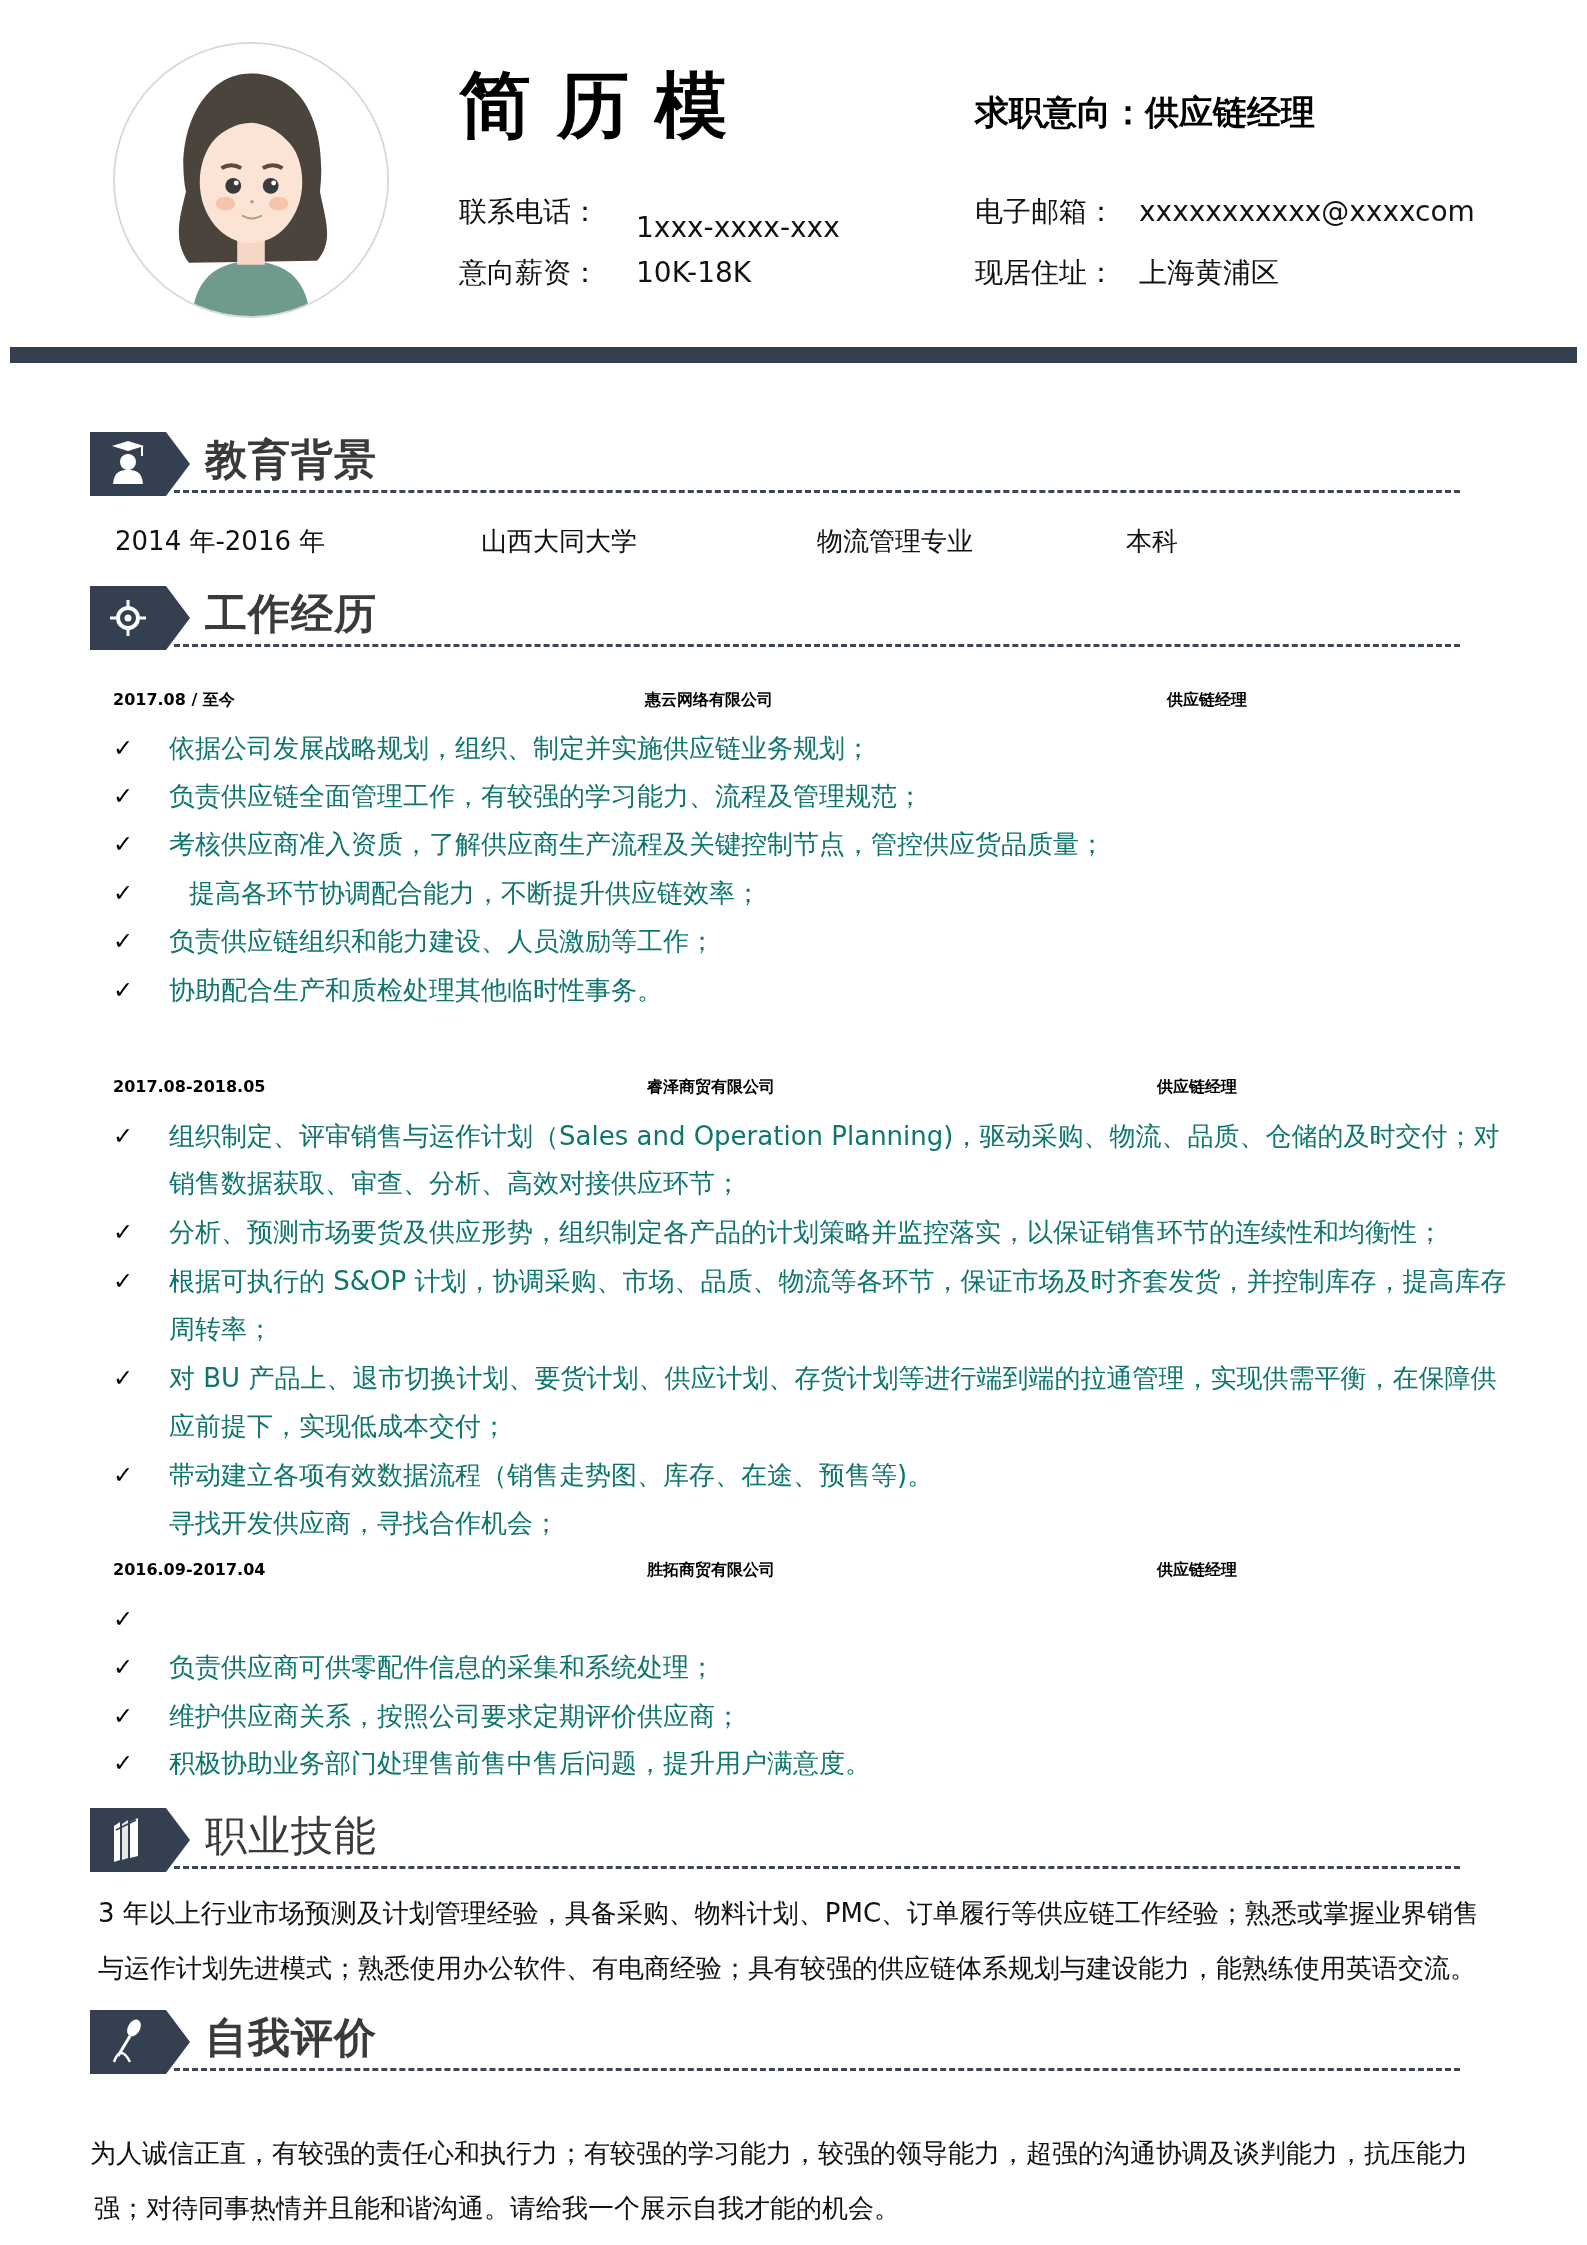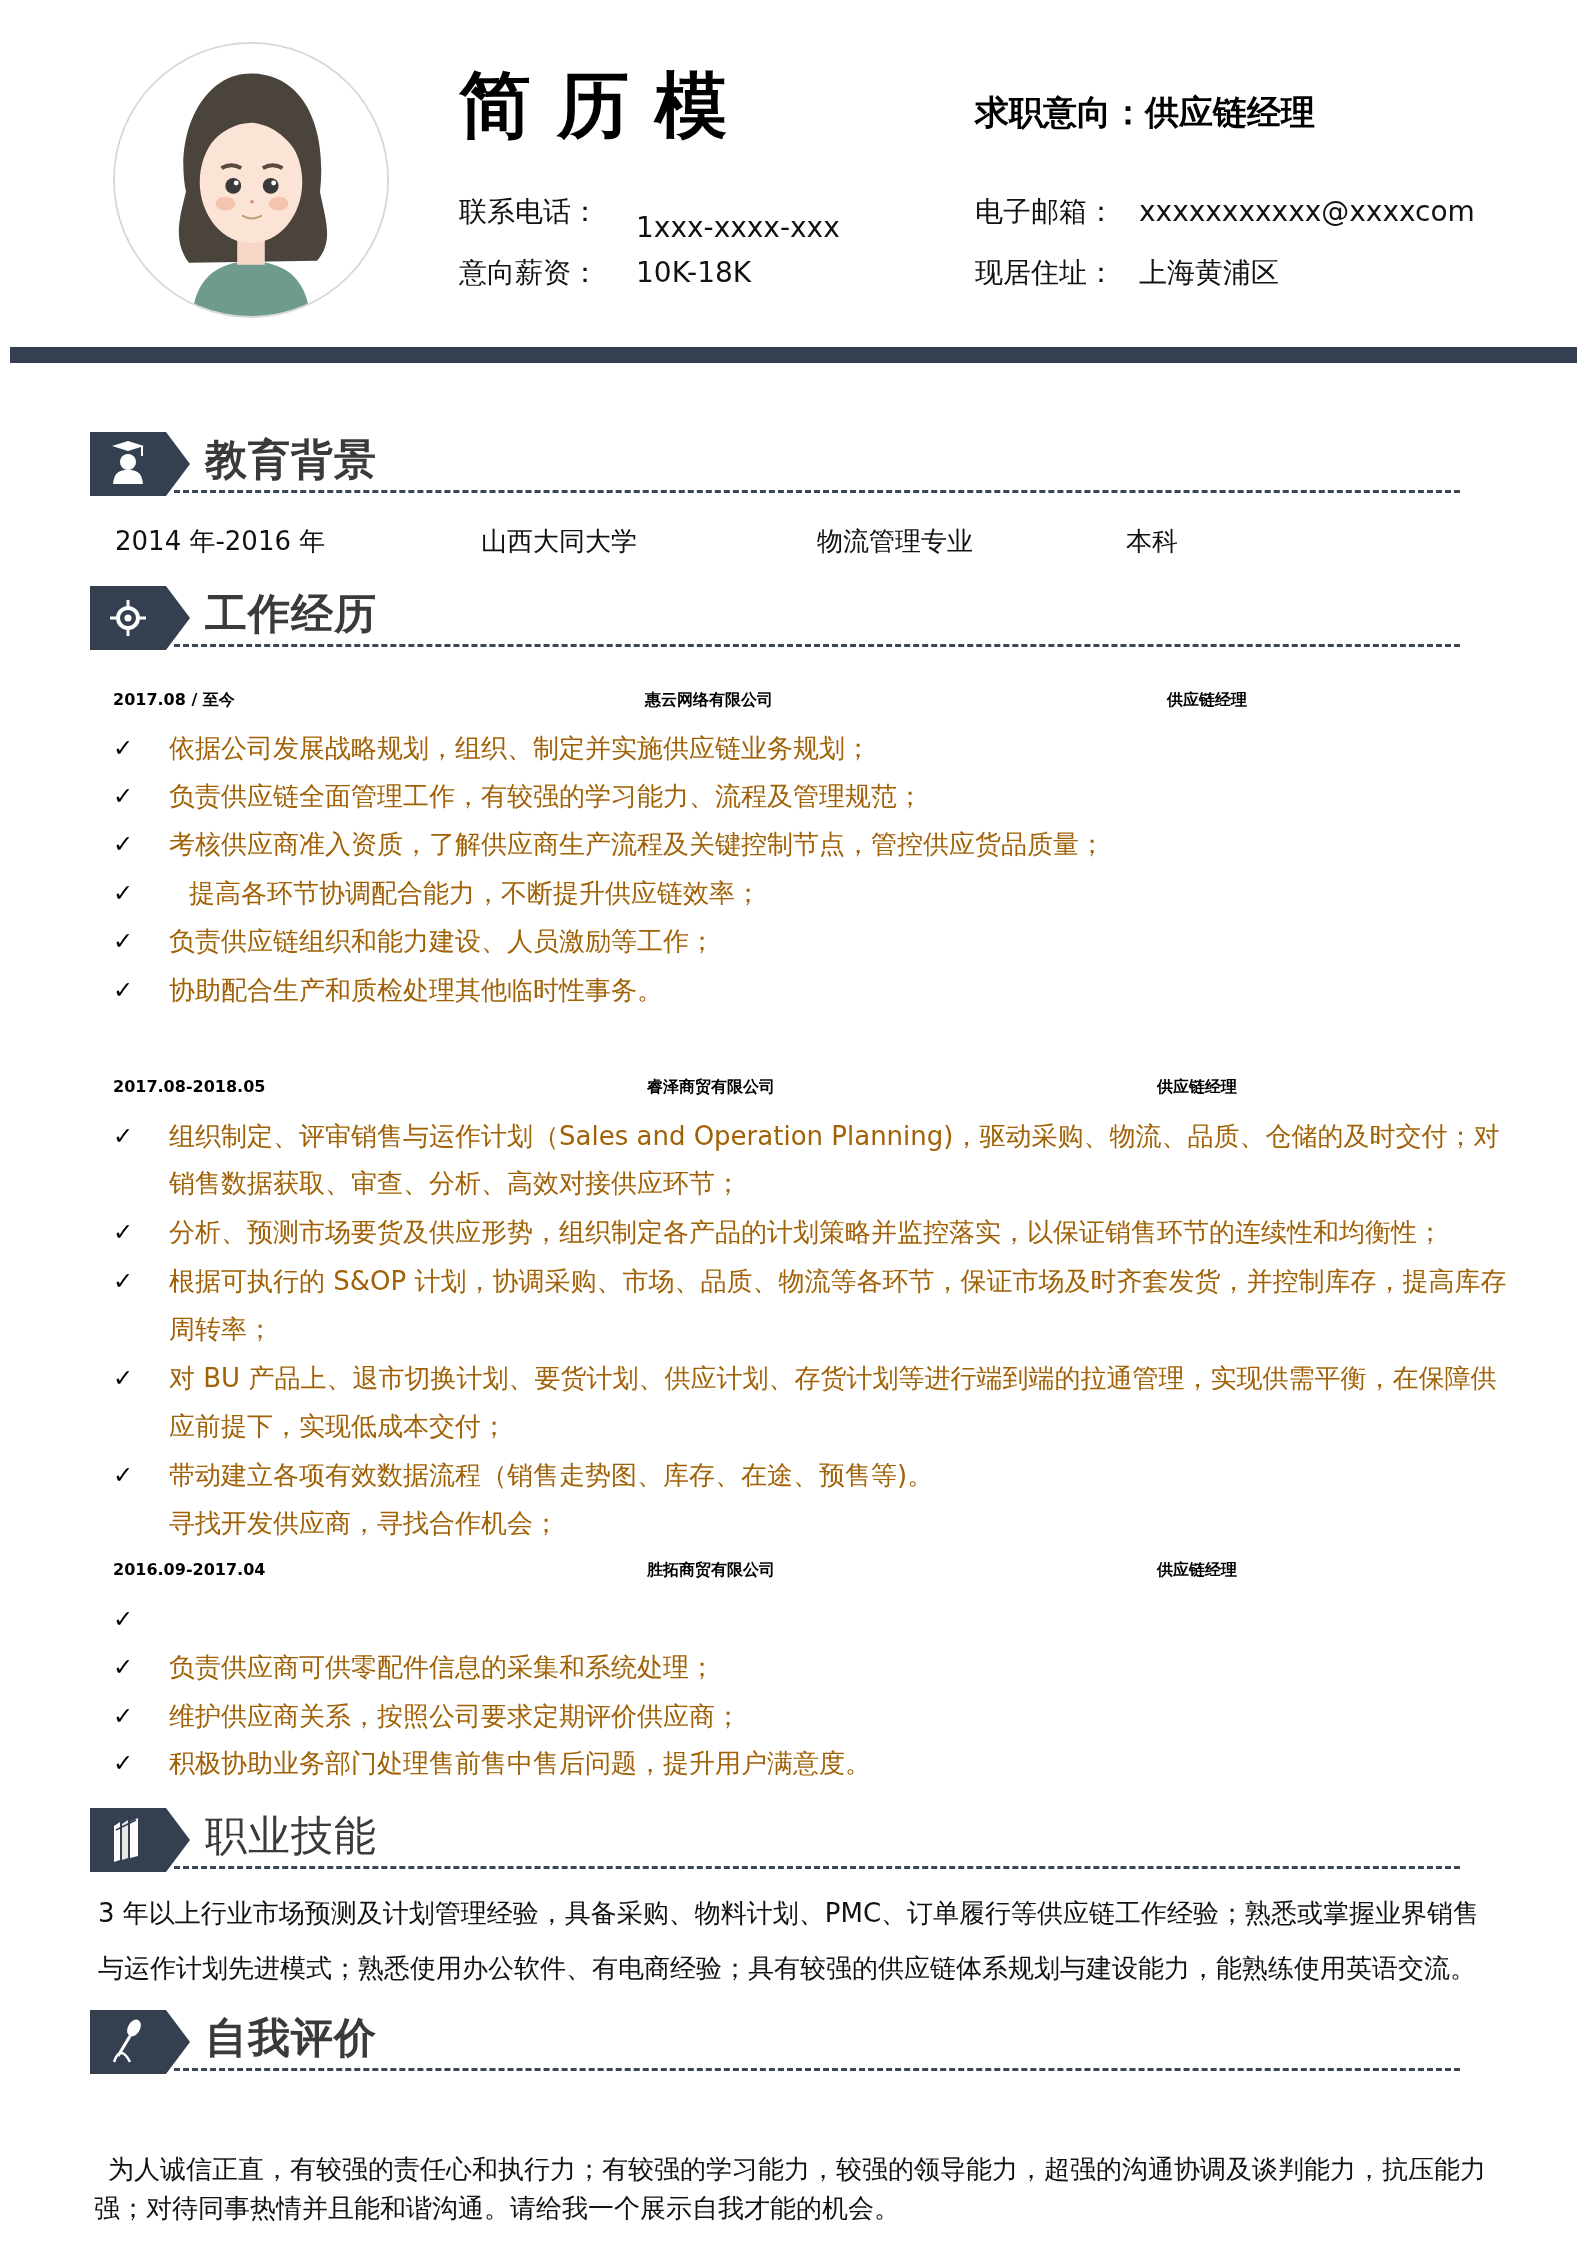--- a/index.html
+++ b/index.html
@@ -19,21 +19,21 @@
   .sec { position: absolute; left: 90px; width: 1370px; height: 64px; }
   .sec-badge { position: absolute; left: 0; top: 0; width: 100px; height: 64px; }
   .sec-badge svg { width: 100%; height: 100%; display: block; }
   .sec-title { position: absolute; left: 115px; top: 2px; font-size: 42px; font-weight: bold; line-height: 52px; color: #3a3a3a; letter-spacing: 1px; }
   .sec-title.light { font-weight: normal; }
   .sec-dash { position: absolute; left: 84px; right: 0; top: 58px; height: 0; border-top: 3px dashed #3d4656; }
 
   .row-text { font-size: 26px; line-height: 34px; color: #111; }
   .job-head { font-size: 16px; font-weight: bold; line-height: 34px; color: #000; }
   .check { position: absolute; left: 113px; font-size: 24px; line-height: 34px; color: #000; }
-  .bullet { position: absolute; left: 169px; font-size: 26px; line-height: 34px; color: #a16207; white-space: nowrap; }
+  .bullet { position: absolute; left: 169px; font-size: 26px; line-height: 34px; color: #0f766e; white-space: nowrap; }
   .para { position: absolute; font-size: 26px; line-height: 34px; color: #111; white-space: nowrap; }
 </style>
 </head>
 <body>
 
 <div class="avatar">
   <svg viewBox="0 0 276 276">
     <rect width="276" height="276" fill="#ffffff"></rect>
 
     <path d="M72 150 C60 90 90 28 140 30 C195 32 215 90 208 150 C214 180 222 200 205 220 L75 222 C58 200 66 175 72 150 Z" fill="#4a443d"></path>
@@ -191,14 +191,14 @@
       <polygon points="0,0 76,0 100,32 76,64 0,64" fill="#343f50"></polygon>
       <ellipse cx="44" cy="18" rx="6" ry="9" transform="rotate(30 44 18)" fill="#fff"></ellipse>
       <line x1="40" y1="26" x2="28" y2="46" stroke="#fff" stroke-width="3"></line>
       <path d="M24 52 C28 40 34 40 40 52" stroke="#fff" stroke-width="2.5" fill="none"></path>
     </svg>
   </div>
   <div class="sec-title">自我评价</div>
   <div class="sec-dash"></div>
 </div>
 
-<div class="para" style="left:108px; top:2136px;margin-top:16px;">为人诚信正直，有较强的责任心和执行力；有较强的学习能力，较强的领导能力，超强的沟通协调及谈判能力，抗压能力</div>
+<div class="para" style="left:90px; top:2136px;">为人诚信正直，有较强的责任心和执行力；有较强的学习能力，较强的领导能力，超强的沟通协调及谈判能力，抗压能力</div>
 <div class="para" style="left:94px; top:2191px;">强；对待同事热情并且能和谐沟通。请给我一个展示自我才能的机会。</div>
 
 </body></html>

